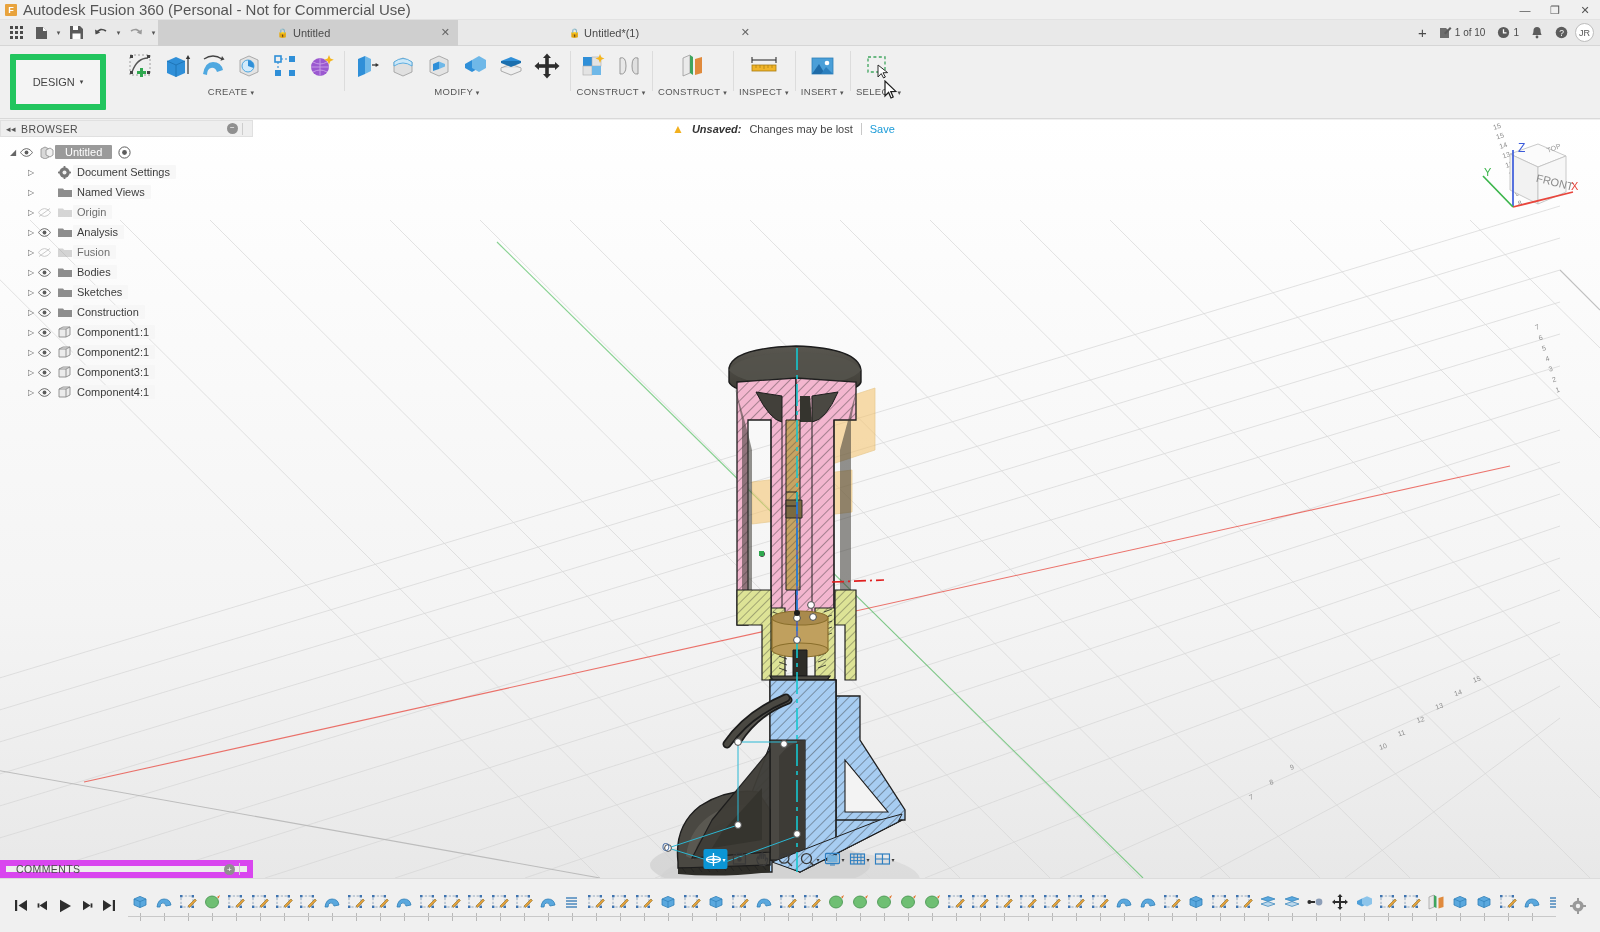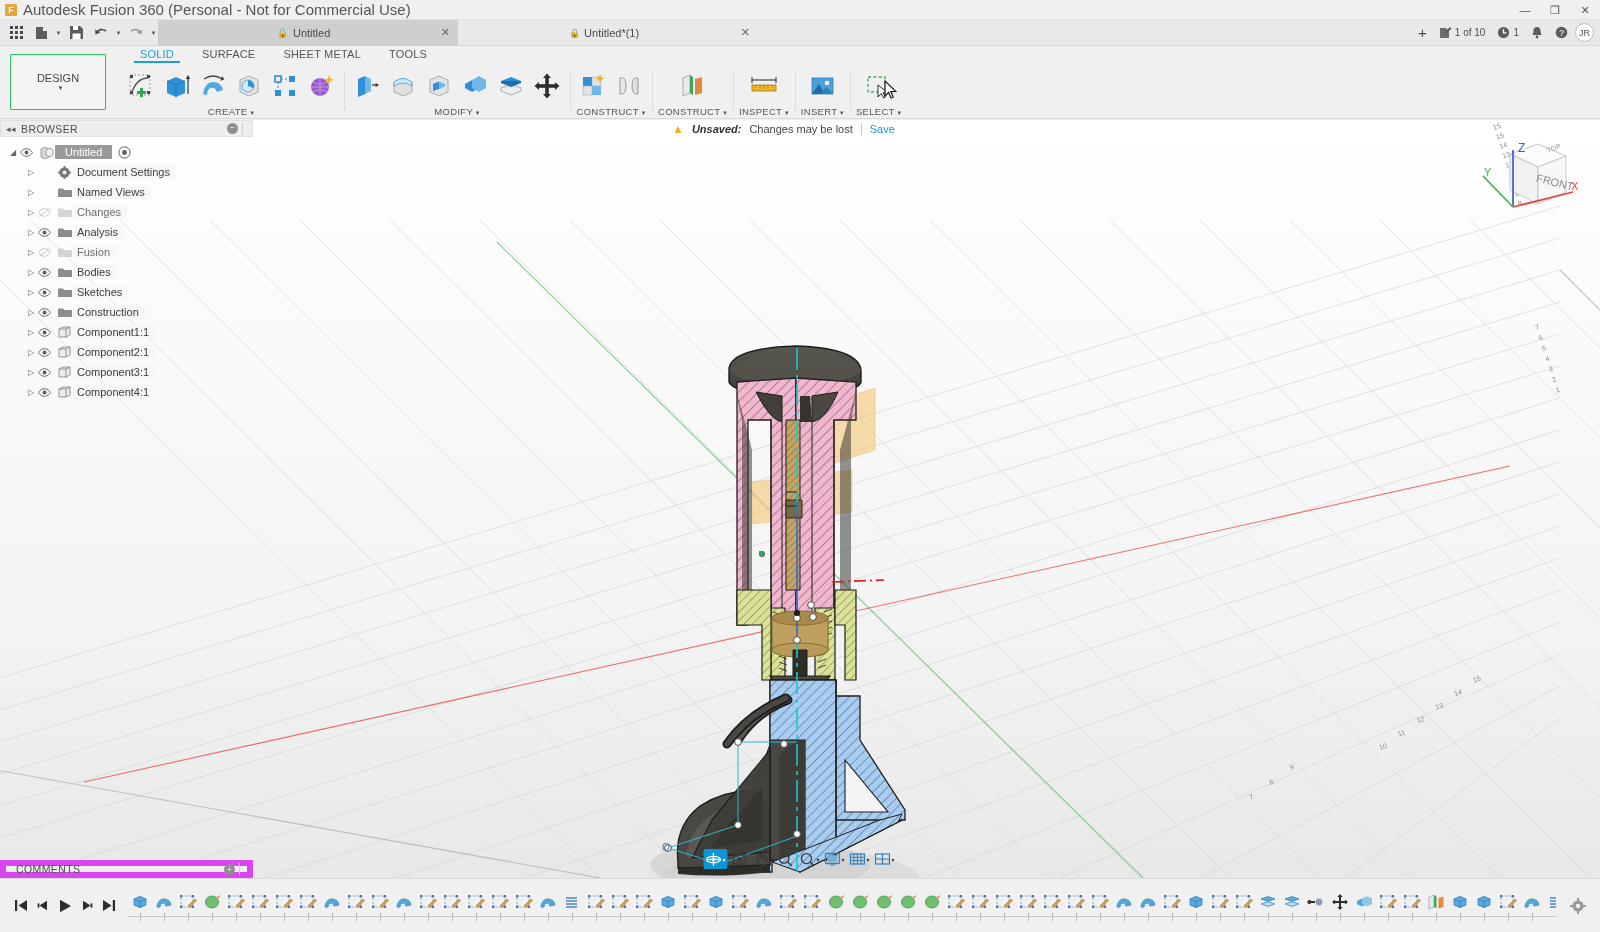--- a/index.html
+++ b/index.html
@@ -41,23 +41,23 @@
   .tab-fill { flex:1; }
   .qa-right { display:flex; align-items:center; gap:2px; padding-right:6px; height:26px; }
   .qa-r-btn { height:22px; display:flex; align-items:center; gap:3px; padding:0 5px; cursor:pointer;
               font-size:10px; color:#4a4a4a;}
   .avatar { width:19px; height:19px; border-radius:50%; background:#fff; border:1px solid #bdbdbd;
             font-size:9px; display:flex; align-items:center; justify-content:center; color:#555;}
 
   
   .ribbon { height:73px; background:#f0f0f0; position:relative; border-bottom:1px solid #d9d9d9;
             display:flex; }
-  .design-box { width:96px; margin:8px 6px 8px 10px; border:1px solid #22c55e; background:#f4f4f4;
+  .design-box { width:96px; margin:8px 6px 8px 10px; border:6px solid #22c55e; background:#f4f4f4;
                 display:flex; align-items:center; justify-content:center; font-size:11px; color:#444;
-                cursor:pointer; border-radius:1px;flex-direction:column;}
+                cursor:pointer; border-radius:1px;}
   .ribbon-main { flex:1; position:relative; }
   .tabs { display:flex; gap:0; padding-left:14px; height:20px; align-items:flex-start;}
   .rtab { font-size:11px; color:#555; padding:2px 14px 0 14px; cursor:pointer; position:relative;
           letter-spacing:.2px;}
   .rtab.active { color:#1d9ed9; }
   .rtab.active:after { content:""; position:absolute; left:8px; right:8px; bottom:-3px; height:2px; background:#1d9ed9;}
   .panels { display:flex; align-items:flex-start; padding-left:6px; margin-top:3px;}
   .panel { display:flex; flex-direction:column; align-items:center; position:relative; padding:0 6px;}
   .panel + .panel:before { content:""; position:absolute; left:0; top:2px; bottom:6px; width:1px; background:#dcdcdc;}
   .panel-icons { display:flex; align-items:flex-end; gap:2px; height:34px; }
@@ -241,26 +241,20 @@
     </div>
   </div>
 
   <div class="ribbon">
     <div class="design-box">
       <span>DESIGN</span>
       <span style="margin-left:5px;font-size:7px;">▾</span>
     </div>
 
     <div class="ribbon-main">
-      <div class="tabs">
-        <div class="rtab active">SOLID</div>
-        <div class="rtab">SURFACE</div>
-        <div class="rtab">SHEET METAL</div>
-        <div class="rtab">TOOLS</div>
-      </div>
 
       <div class="panels">
 
         <div class="panel">
           <div class="panel-icons">
             <div class="pico">
               <svg width="28" height="28" viewBox="0 0 28 28">
                 <rect x="3" y="3" width="20" height="20" fill="none" stroke="#888" stroke-width=".8" stroke-dasharray="2 2"></rect>
                 <path d="M5 20 Q10 6 21 6" stroke="#555" stroke-width="1.4" fill="none"></path>
                 <g fill="#444">
@@ -791,21 +785,21 @@
           <svg width="13" height="9" viewBox="0 0 13 9">
               <path d="M6.5 0.6C2.8.6.6 4.5.6 4.5s2.2 3.9 5.9 3.9 5.9-3.9 5.9-3.9S10.2.6 6.5.6z" fill="none" stroke="#5c5c5c" stroke-width="0.9"></path>
               <path d="M1 8.5 L12 0.5" stroke="#5c5c5c" stroke-width="0.9"></path>
             </svg>
         </span>
         <span class="tico dim">
           <svg width="14" height="11" viewBox="0 0 14 11">
               <path d="M0 1.5h5l1.2 1.6H14V10H0z" fill="#8d8d8d"></path>
             </svg>
         </span>
-        <span class="tlabel dim" style="opacity:1;color:#6e6e6e;">Changes</span>
+        <span class="tlabel dim" style="opacity:1;color:#6e6e6e;">Origin</span>
       </div>
 
       <div class="trow" style="padding-left:24px;">
         <span class="arrow">▷</span>
         <span class="eye">
           <svg width="13" height="9" viewBox="0 0 13 9">
               <path d="M6.5 0.6C2.8.6.6 4.5.6 4.5s2.2 3.9 5.9 3.9 5.9-3.9 5.9-3.9S10.2.6 6.5.6z" fill="none" stroke="#5c5c5c" stroke-width="0.9"></path>
               <circle cx="6.5" cy="4.5" r="1.9" fill="#5c5c5c"></circle>
             </svg>
         </span>

